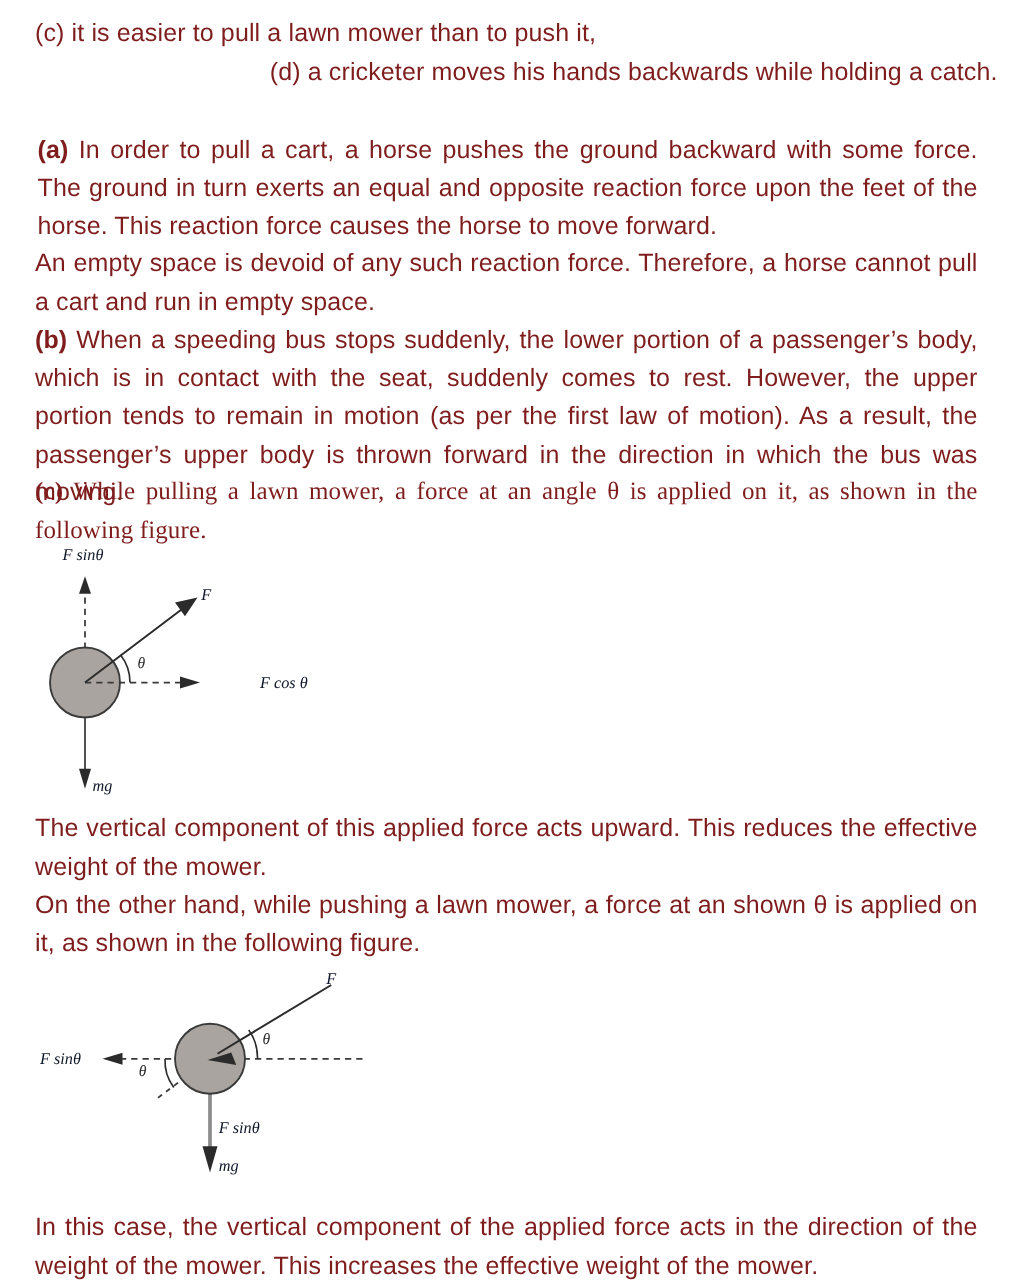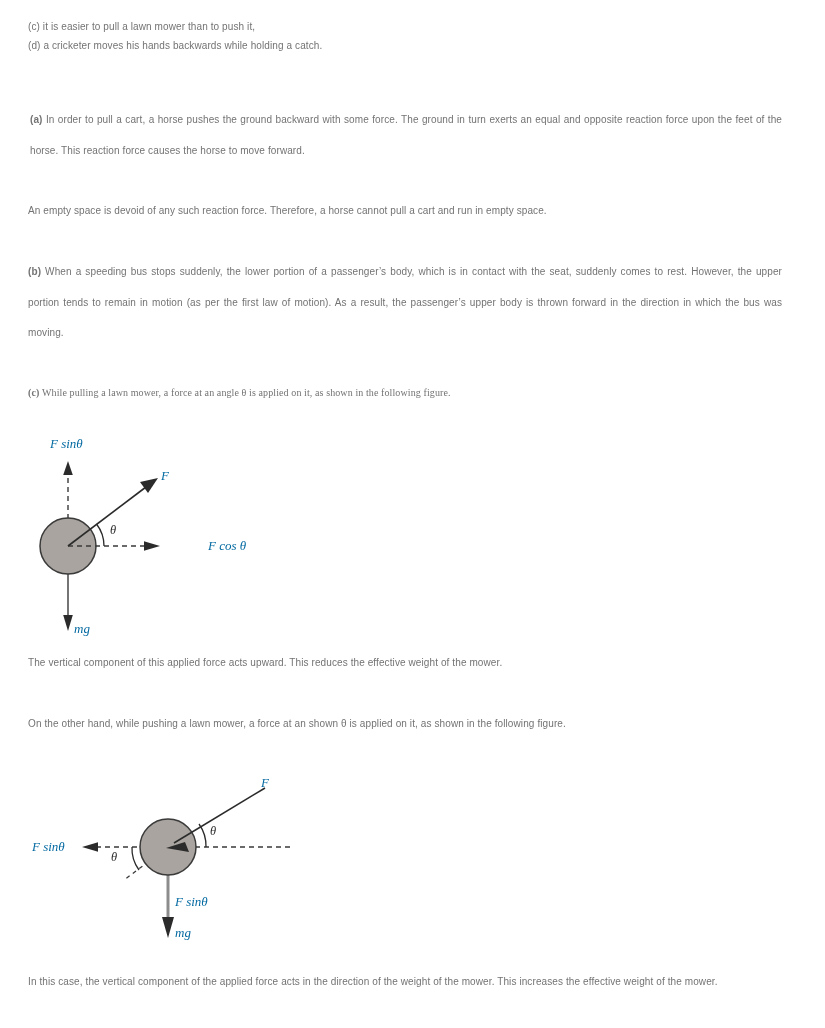--- a/index.html
+++ b/index.html
@@ -15,60 +15,60 @@
     position: relative;
     overflow: hidden;
   }
   .page {
     position: relative;
     width: 825px;
     height: 1028px;
   }
   .para {
     position: absolute;
-    font-size: 10px;
+    font-size: 20px;
     line-height: 30.5px;
-    color: #737373;
+    color: #7f1d1d;
     letter-spacing: 0.1px;
   }
   .para.just {
     text-align: justify;
     text-align-last: left;
   }
   .lead-b {
     font-weight: bold;
   }
   
   .figure {
     position: absolute;
   }
   .fig-label {
     position: absolute;
     font-family: "Liberation Serif", serif;
     font-style: italic;
     font-size: 13px;
-    color: #0369a1;
+    color: #0f172a;
     white-space: nowrap;
   }
   .ang-label {
     position: absolute;
     font-family: "Liberation Serif", serif;
     font-style: italic;
     font-size: 12.5px;
     color: #2b2b2b;
   }
 </style>
 </head>
 <body>
 
 <div class="page">
 
   <div class="para" style="left:28px; top:12px; width:770px;">(c) it is easier to pull a lawn mower than to push it,</div>
 
-  <div class="para" style="left:28px; top:31px; width:770px;">(d) a cricketer moves his hands backwards while holding a catch.</div>
+  <div class="para" style="left:28px; top:43px; width:770px;text-align:right;">(d) a cricketer moves his hands backwards while holding a catch.</div>
 
 
   <div class="para just" style="left:30px; top:105px; width:752px;">
     <span class="lead-b">(a) </span><span>In order to pull a cart, a horse pushes the ground backward with some force. The ground in turn exerts an equal and opposite reaction force upon the feet of the horse. This reaction force causes the horse to move forward.</span>
   </div>
 
   <div class="para just" style="left:28px; top:196px; width:754px;">An empty space is devoid of any such reaction force. Therefore, a horse cannot pull a cart and run in empty space.</div>
 
   <div class="para just" style="left:28px; top:257px; width:754px;">
     <span class="lead-b">(b) </span><span>When a speeding bus stops suddenly, the lower portion of a passenger’s body, which is in contact with the seat, suddenly comes to rest. However, the upper portion tends to remain in motion (as per the first law of motion). As a result, the passenger’s upper body is thrown forward in the direction in which the bus was moving.</span>

